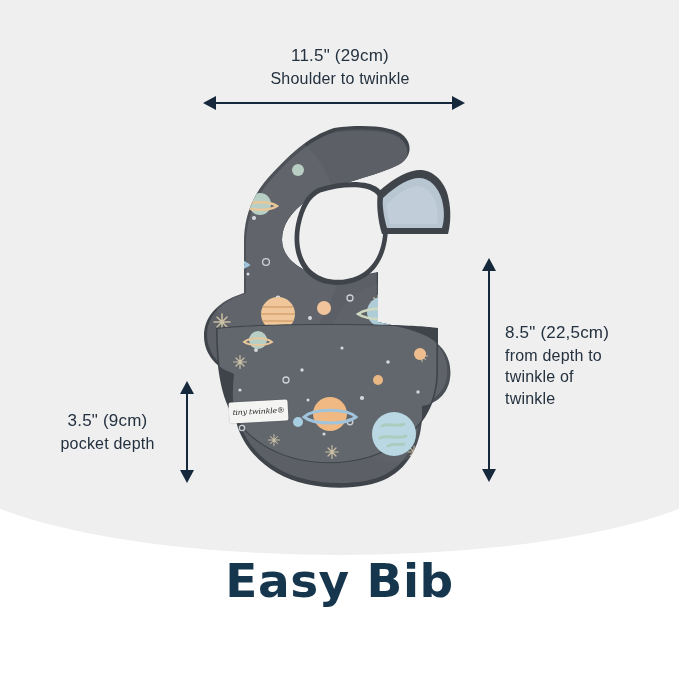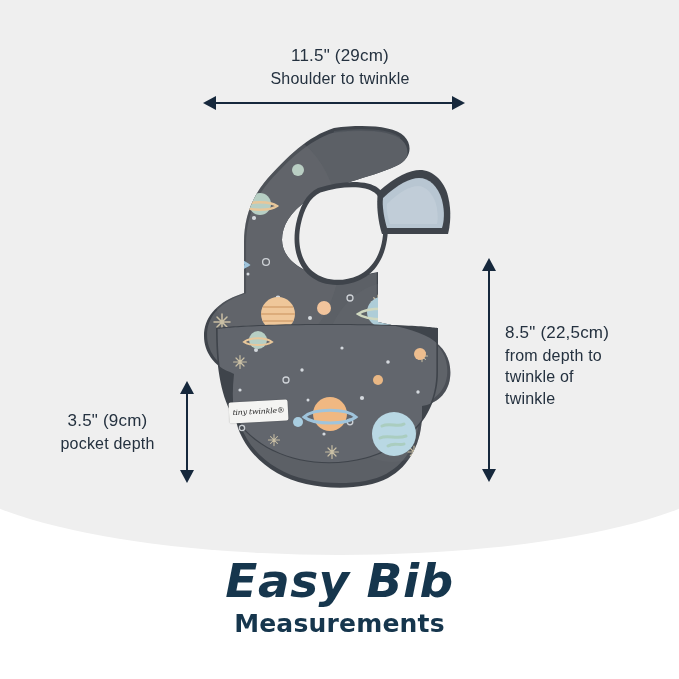--- a/index.html
+++ b/index.html
@@ -138,21 +138,20 @@
     width: 679px;
     text-align: center;
   }
   #title-main {
     font-family: "DejaVu Sans", sans-serif;
     font-size: 47px;
     font-weight: bold;
     color: #16364d;
     letter-spacing: 0.5px;
     line-height: 1.05;
-    font-style: italic;
   }
   #title-sub {
     font-family: "DejaVu Sans", sans-serif;
     font-size: 25px;
     font-weight: bold;
     color: #16364d;
     letter-spacing: 0.2px;
     margin-top: 4px;
   }
 </style>
@@ -449,16 +448,15 @@
     <div class="arrow-head head-up" style="left:180px; top:381px;"></div>
     <div class="arrow-head head-down" style="left:180px; top:470px;"></div>
   </div>
   <div id="label-pocket" class="meas-label">
     <span class="meas-value">3.5" (9cm)</span>
     <span class="meas-desc">pocket depth</span>
   </div>
 
   <div id="title-block">
     <div id="title-main">Easy Bib</div>
-    <div id="title-sub">Measurements</div>
   </div>
 
 </div>
 
 </body></html>

